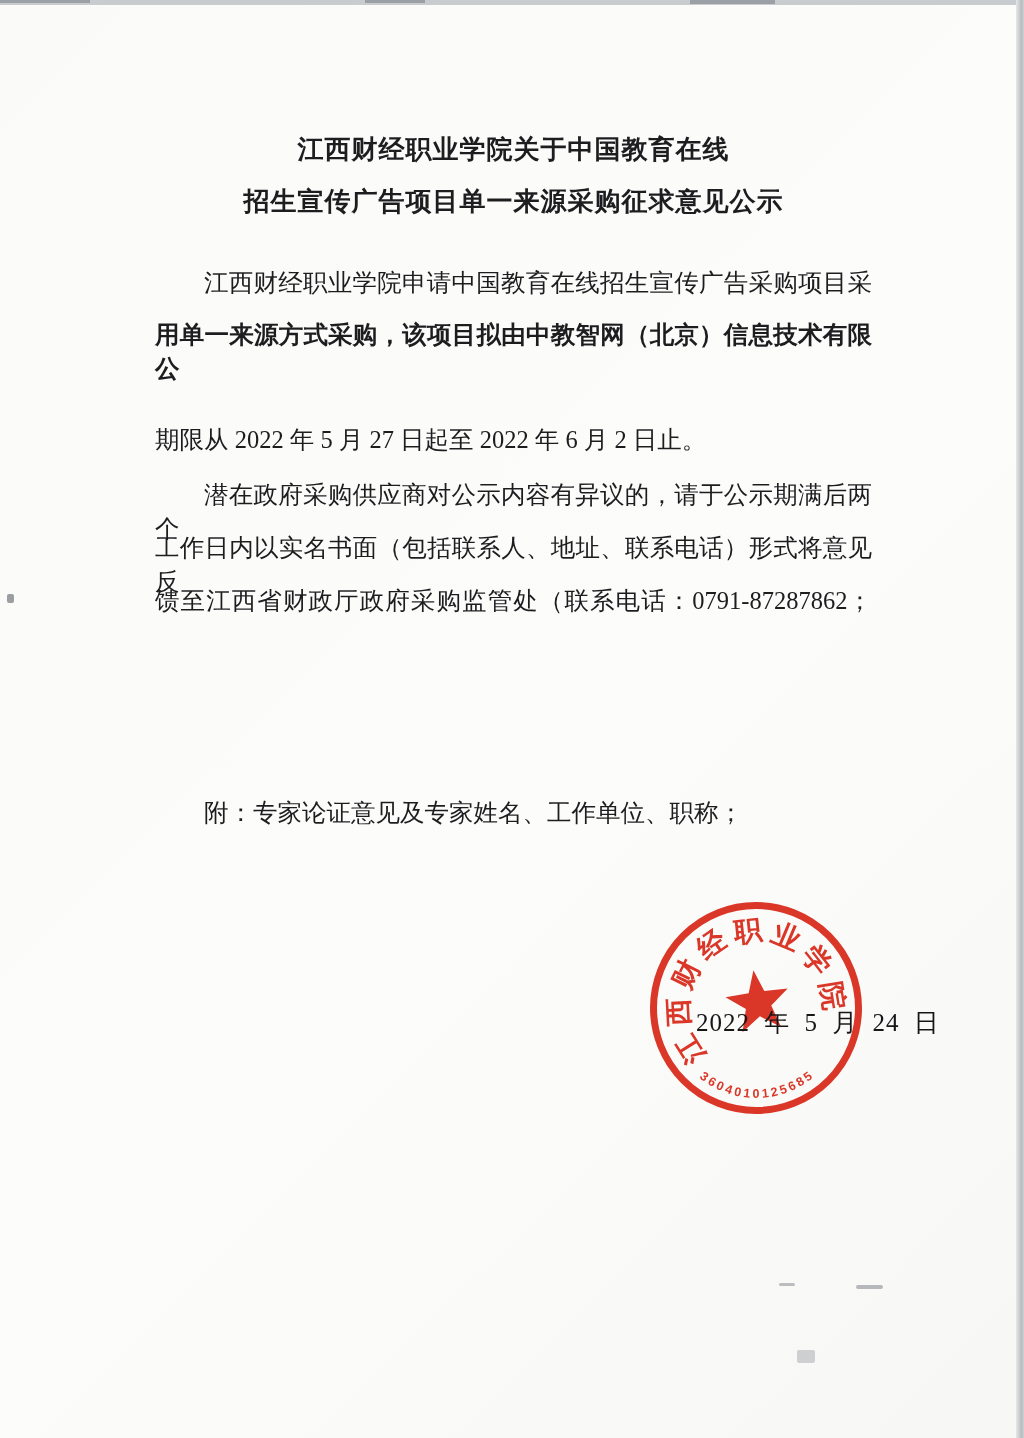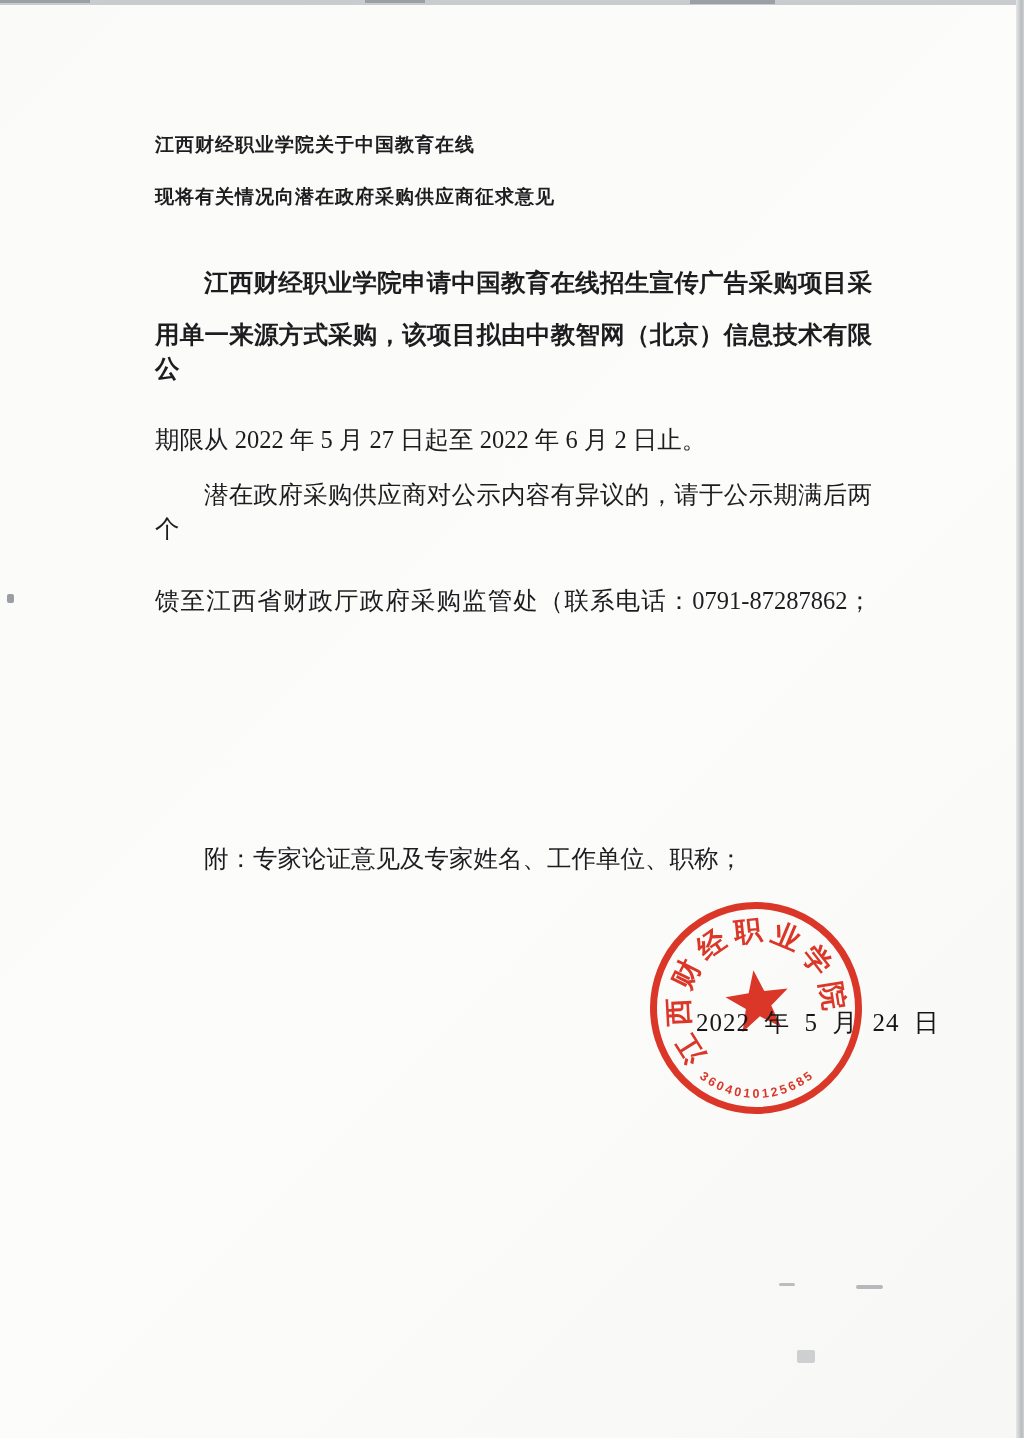--- a/index.html
+++ b/index.html
@@ -10,27 +10,27 @@
     color:#1d1d20; overflow:hidden;
   }
   
   .top-edge { position:absolute; top:0; left:0; width:100%; height:5px; background:#c9cccf; }
   .top-edge-seg { position:absolute; background:#9aa0a6; height:3px; top:0; }
   .right-edge { position:absolute; top:0; right:0; width:8px; height:100%;
     background:linear-gradient(to right,#e6e7e7,#b9bcbf 70%,#cfd2d4); }
   .speck { position:absolute; background:#9a9da1; border-radius:2px; }
 
   
-  .doc-title { position:absolute; left:155px; width:717px; text-align:left;
-    font-weight:bold; font-size:19px; letter-spacing:1px; white-space:nowrap; }
+  .doc-title { position:absolute; left:155px; width:717px; text-align:center;
+    font-weight:bold; font-size:26px; letter-spacing:1px; white-space:nowrap; }
   .line { position:absolute; left:155px; width:717px; font-size:24.5px;
     line-height:34px; }
   .fill { text-align:justify; text-align-last:justify; }
   .indent { text-indent:2em; }
-  .attach { text-indent:2em;margin-top:46px; }
+  .attach { text-indent:2em; }
   .date-line { position:absolute; left:652px; top:1006px; font-size:25px;
     letter-spacing:1px; word-spacing:7px; color:#161618; z-index:3; white-space:nowrap;margin-left:44px; }
 
   
   .stamp { position:absolute; left:650px; top:902px; width:212px; height:212px;
     z-index:2; opacity:.93; }
   .stamp-ring { position:absolute; left:0; top:0; width:198px; height:198px;
     border:7px solid #d8291a; border-radius:50%; }
   .stamp-char { position:absolute; left:106px; top:106px; width:32px; height:32px;
     margin-left:-16px; margin-top:-16px; font-size:28px; line-height:32px;
@@ -53,27 +53,28 @@
   <div class="top-edge-seg" style="left:0;width:90px;"></div>
   <div class="top-edge-seg" style="left:365px;width:60px;"></div>
   <div class="top-edge-seg" style="left:690px;width:85px;height:4px;"></div>
   <div class="right-edge"></div>
   <div class="speck" style="left:7px;top:594px;width:7px;height:9px;"></div>
   <div class="speck" style="left:779px;top:1283px;width:16px;height:3px;opacity:.65;"></div>
   <div class="speck" style="left:856px;top:1285px;width:27px;height:4px;opacity:.7;"></div>
   <div class="speck" style="left:797px;top:1350px;width:18px;height:13px;opacity:.45;"></div>
 
   <div class="doc-title" style="top:132px;">江西财经职业学院关于中国教育在线</div>
-  <div class="doc-title" style="top:184px;">现将有关情况向潜在政府采购供应商征求意见</div>
+  <div class="doc-title" style="top:184px;">招生宣传广告项目单一来源采购征求意见公示</div>
 
-  <div class="line fill indent" style="top:266px;font-weight:bold;">江西财经职业学院申请中国教育在线招生宣传广告采购项目采</div>
+  <div class="line fill indent" style="top:266px;">江西财经职业学院申请中国教育在线招生宣传广告采购项目采</div>
   <div class="line fill" style="top:318px;font-weight:bold;">用单一来源方式采购，该项目拟由中教智网（北京）信息技术有限公</div>
   <div class="line" style="top:423px;">期限从 2022 年 5 月 27 日起至 2022 年 6 月 2 日止。</div>
 
   <div class="line fill indent" style="top:478px;">潜在政府采购供应商对公示内容有异议的，请于公示期满后两个</div>
+  <div class="line fill" style="top:531px;">工作日内以实名书面（包括联系人、地址、联系电话）形式将意见反</div>
   <div class="line fill" style="top:584px;">馈至江西省财政厅政府采购监管处（联系电话：0791-87287862；</div>
 
   <div class="line attach" style="top:796px;">附：专家论证意见及专家姓名、工作单位、职称；</div>
 
   <div class="stamp">
     <div class="stamp-ring"></div>
     <div id="seal-chars">
         <span class="stamp-char" style="--a: -122deg;">江</span>
         <span class="stamp-char" style="--a: -93deg;">西</span>
         <span class="stamp-char" style="--a: -64deg;">财</span>

